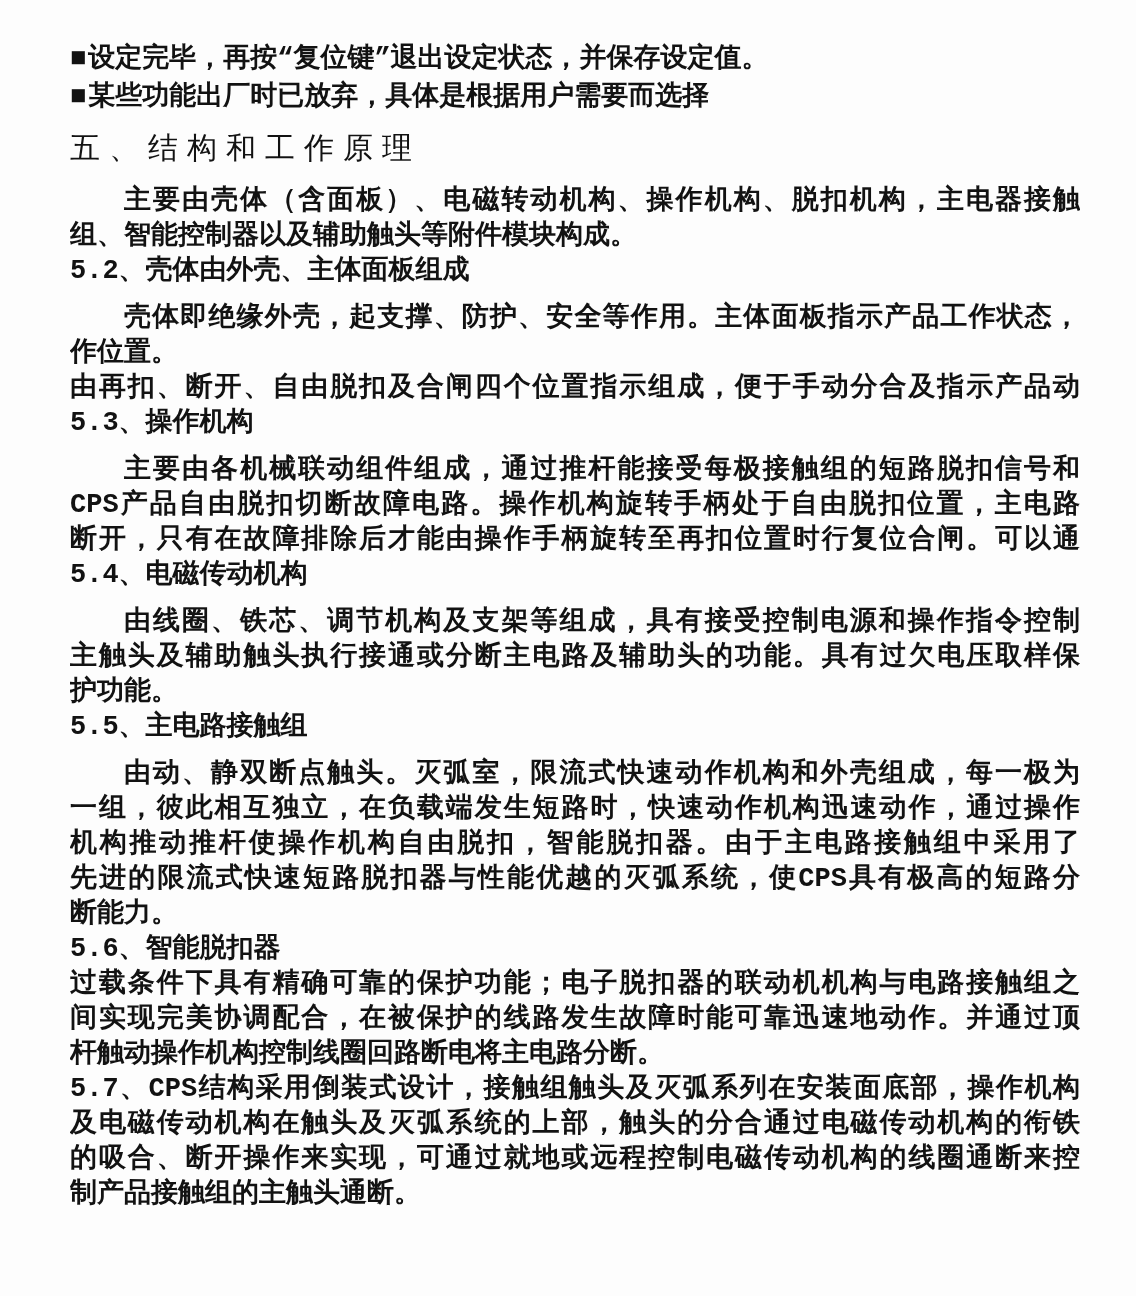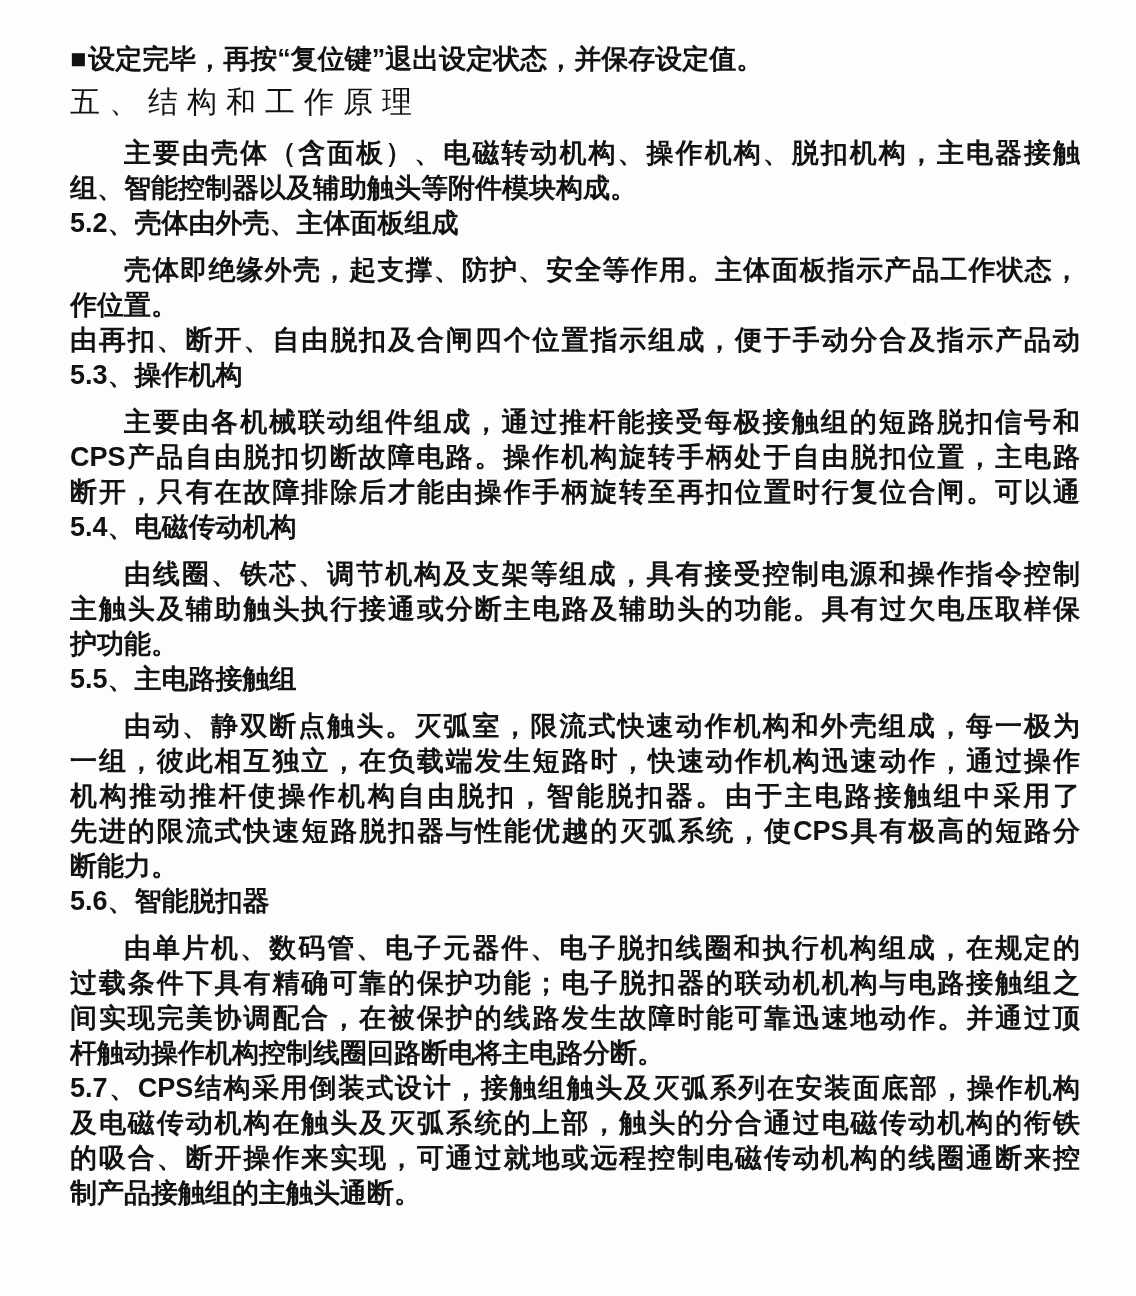--- a/index.html
+++ b/index.html
@@ -8,39 +8,39 @@
     width: 1136px;
     height: 1296px;
     background: #fdfdfd;
     overflow: hidden;
   }
   .page {
     box-sizing: border-box;
     width: 1136px;
     height: 1296px;
     padding: 40px 56px 29px 70px;
-    font-family: Liberation Sans, sans-serif;
+    font-family: Liberation Mono, monospace;
     color: #121212;
   }
   .bullet-line {
     font-size: 27px;
     font-weight: 700;
     line-height: 38px;
     white-space: nowrap;
   }
   .bullet-line .marker {
     display: inline-block;
     margin-right: 2px;
   }
   .section-heading {
     font-size: 30px;
     font-weight: 500;
     letter-spacing: 9px;
     line-height: 44px;
-    margin: 2px 0 2px 0;
+    margin: 12px 0 2px 0;
     white-space: nowrap;
   }
   .body-lines { }
   .line {
     font-size: 27px;
     font-weight: 700;
     line-height: 35px;
     text-align: justify;
     overflow: hidden;
   }
@@ -54,20 +54,23 @@
 </style>
 </head>
 <body>
 
 <div class="page">
 
   <div class="bullet-line">
     <span class="marker">■</span><span>设定完毕，再按“复位键”退出设定状态，并保存设定值。</span>
   </div>
 
+  <div class="bullet-line">
+    <span class="marker">■</span><span>某些功能出厂时已放弃，具体是根据用户需要而选择</span>
+  </div>
 
   <div class="section-heading">五、结构和工作原理</div>
 
   <div class="body-lines">
       <div class="line indent fill">主要由壳体（含面板）、电磁转动机构、操作机构、脱扣机构，主电器接触</div>
       <div class="line">组、智能控制器以及辅助触头等附件模块构成。</div>
       <div class="line">5.2、壳体由外壳、主体面板组成</div>
       <div class="line indent fill">壳体即绝缘外壳，起支撑、防护、安全等作用。主体面板指示产品工作状态，</div>
       <div class="line">作位置。</div>
       <div class="line fill">由再扣、断开、自由脱扣及合闸四个位置指示组成，便于手动分合及指示产品动</div>
@@ -79,21 +82,20 @@
       <div class="line indent fill">由线圈、铁芯、调节机构及支架等组成，具有接受控制电源和操作指令控制</div>
       <div class="line fill">主触头及辅助触头执行接通或分断主电路及辅助头的功能。具有过欠电压取样保</div>
       <div class="line">护功能。</div>
       <div class="line">5.5、主电路接触组</div>
       <div class="line indent fill">由动、静双断点触头。灭弧室，限流式快速动作机构和外壳组成，每一极为</div>
       <div class="line fill">一组，彼此相互独立，在负载端发生短路时，快速动作机构迅速动作，通过操作</div>
       <div class="line fill">机构推动推杆使操作机构自由脱扣，智能脱扣器。由于主电路接触组中采用了</div>
       <div class="line fill">先进的限流式快速短路脱扣器与性能优越的灭弧系统，使CPS具有极高的短路分</div>
       <div class="line">断能力。</div>
       <div class="line">5.6、智能脱扣器</div>
-      <div class="line indent fill">由单片机、数码管、电子元器件、电子脱扣线圈和执行机构组成，在规定的</div>
       <div class="line fill">过载条件下具有精确可靠的保护功能；电子脱扣器的联动机机构与电路接触组之</div>
       <div class="line fill">间实现完美协调配合，在被保护的线路发生故障时能可靠迅速地动作。并通过顶</div>
       <div class="line">杆触动操作机构控制线圈回路断电将主电路分断。</div>
       <div class="line fill">5.7、CPS结构采用倒装式设计，接触组触头及灭弧系列在安装面底部，操作机构</div>
       <div class="line fill">及电磁传动机构在触头及灭弧系统的上部，触头的分合通过电磁传动机构的衔铁</div>
       <div class="line fill">的吸合、断开操作来实现，可通过就地或远程控制电磁传动机构的线圈通断来控</div>
       <div class="line">制产品接触组的主触头通断。</div>
     </div>
 
 </div>

